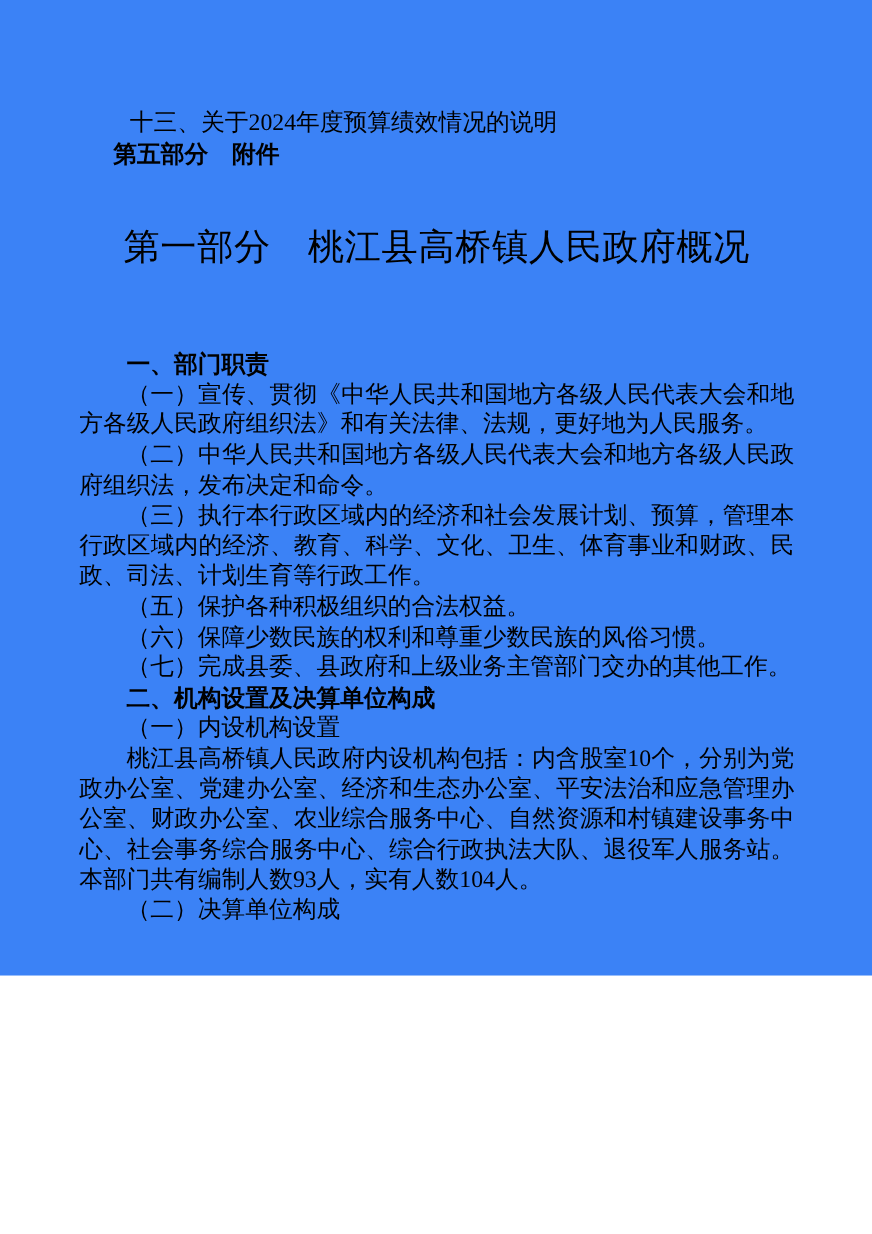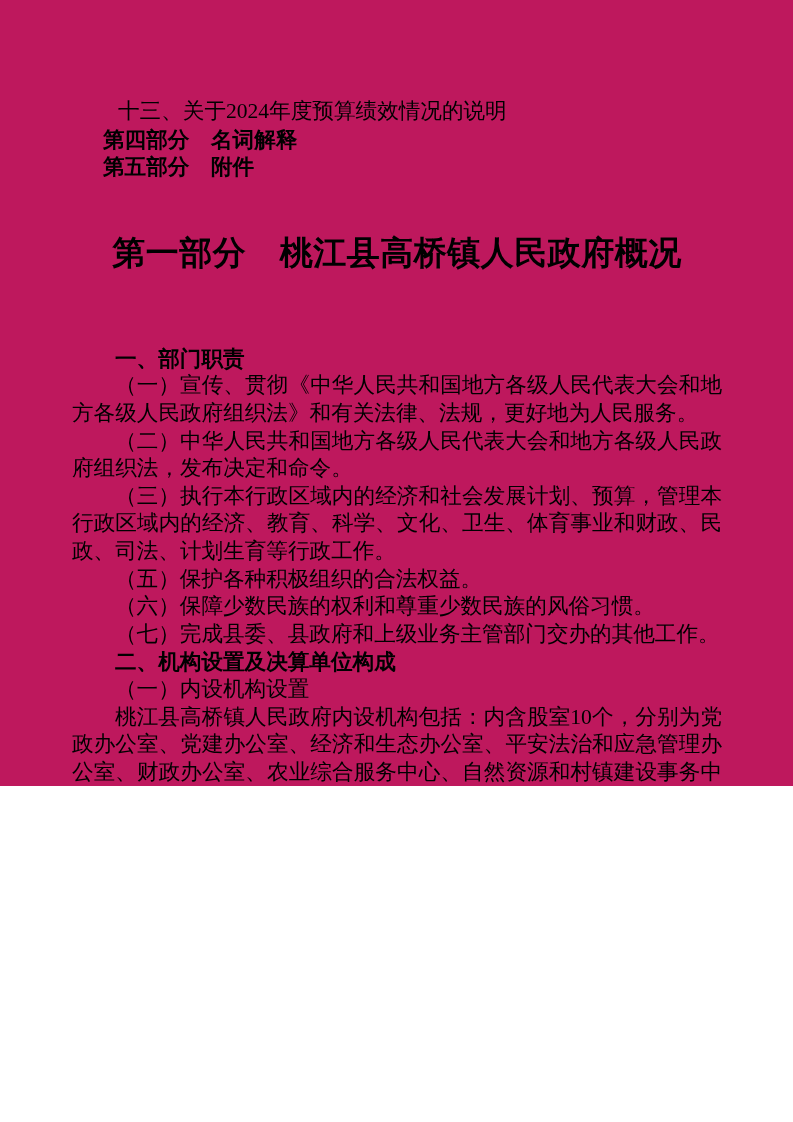--- a/index.html
+++ b/index.html
@@ -3,22 +3,22 @@
 <meta charset="utf-8">
 <style>
   html, body {
     margin: 0;
     padding: 0;
     background: #ffffff;
   }
   .page {
     position: relative;
     width: 793px;
-    height: 786px;
-    background: #be185d;
+    height: 887px;
+    background: #3b82f6;
     color: #000000;
     font-family: "Liberation Serif", "DejaVu Serif", serif;
     overflow: hidden;
     box-sizing: border-box;
     padding: 98px 71px 0 72px;
   }
   
   .toc-fragment {
     font-size: 21.6px;
     line-height: 27.6px;
@@ -32,21 +32,21 @@
   .toc-line.bold {
     padding-left: 31px;
     font-weight: 700;
     font-family: "Liberation Sans", "DejaVu Sans", sans-serif;
   }
   
   .part-title {
     margin-top: 50px;
     font-size: 33px;
     line-height: 44px;
-    font-weight: 700;
+    font-weight: 400;
     text-align: center;
     font-family: "Liberation Serif", "DejaVu Serif", serif;
     letter-spacing: 0.5px;
   }
   
   .body-text {
     margin-top: 70px;
     font-size: 21.6px;
     line-height: 27.6px;
     text-align: justify;
@@ -63,21 +63,20 @@
     text-align: left;
   }
 </style>
 </head>
 <body>
 
 <div class="page">
 
   <div class="toc-fragment">
     <div class="toc-line normal">十三、关于2024年度预算绩效情况的说明</div>
-    <div class="toc-line bold">第四部分　名词解释</div>
     <div class="toc-line bold">第五部分　附件</div>
   </div>
 
   <div class="part-title">第一部分　桃江县高桥镇人民政府概况</div>
 
   <div class="body-text">
     <p class="h2">一、部门职责</p>
     <p class="para">（一）宣传、贯彻《中华人民共和国地方各级人民代表大会和地方各级人民政府组织法》和有关法律、法规，更好地为人民服务。</p>
     <p class="para">（二）中华人民共和国地方各级人民代表大会和地方各级人民政府组织法，发布决定和命令。</p>
     <p class="para">（三）执行本行政区域内的经济和社会发展计划、预算，管理本行政区域内的经济、教育、科学、文化、卫生、体育事业和财政、民政、司法、计划生育等行政工作。</p>

